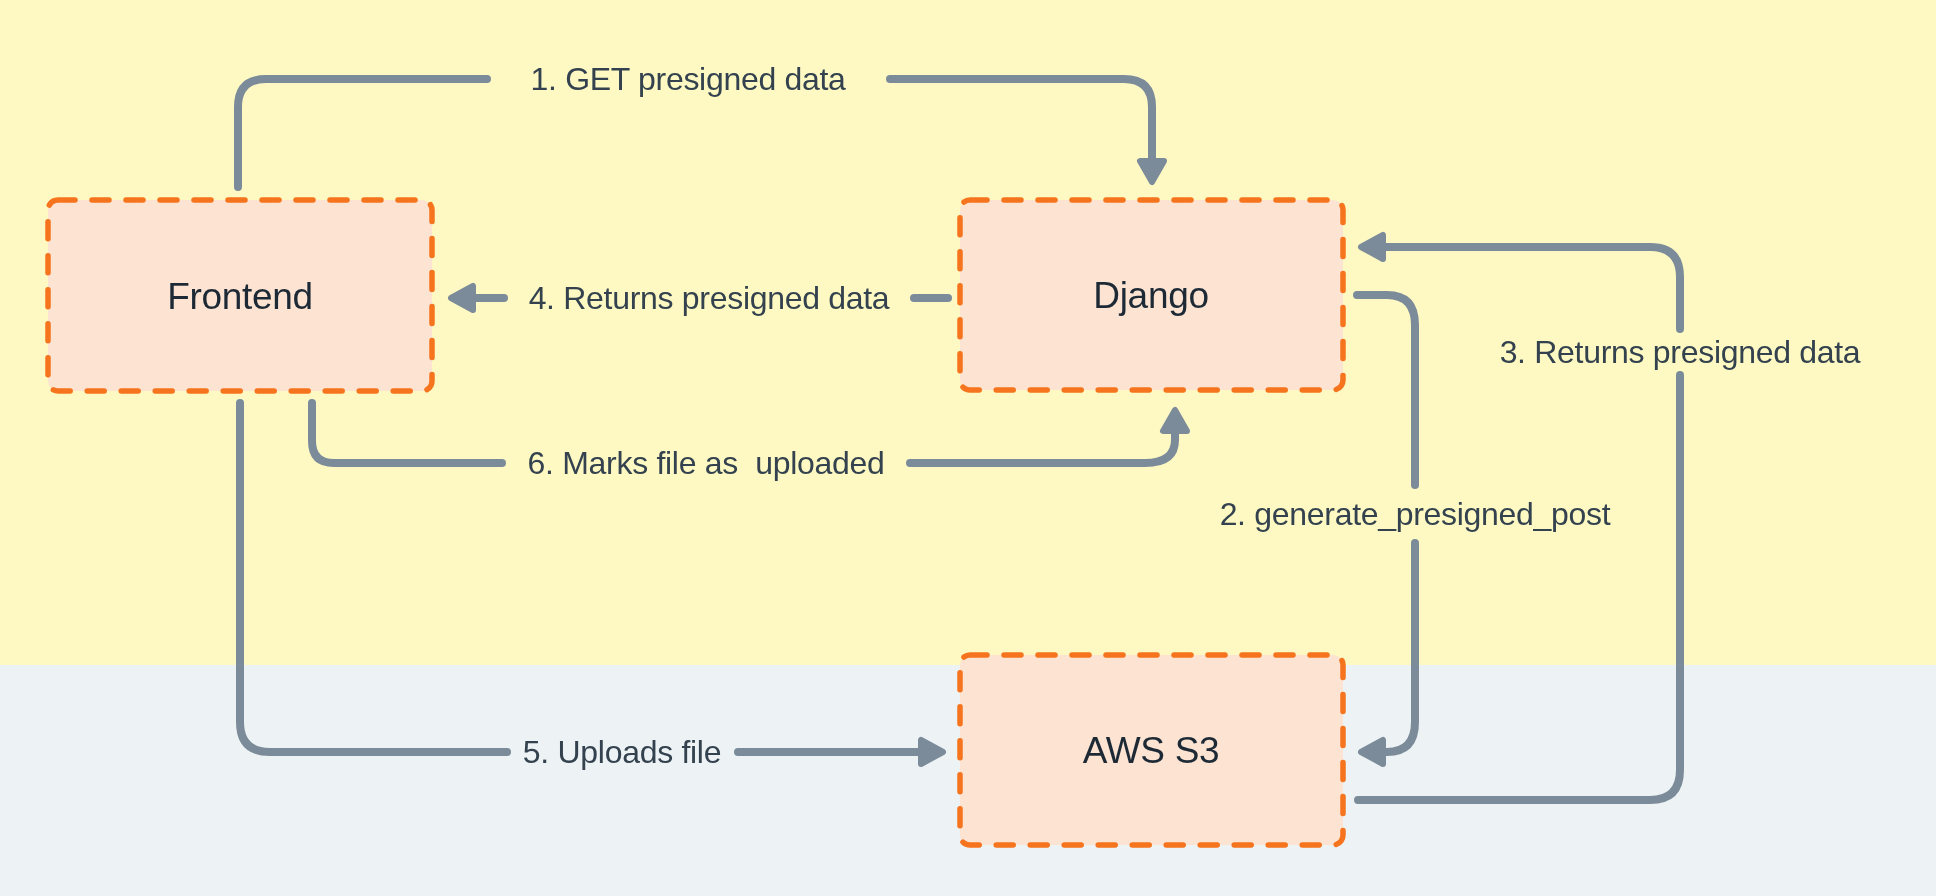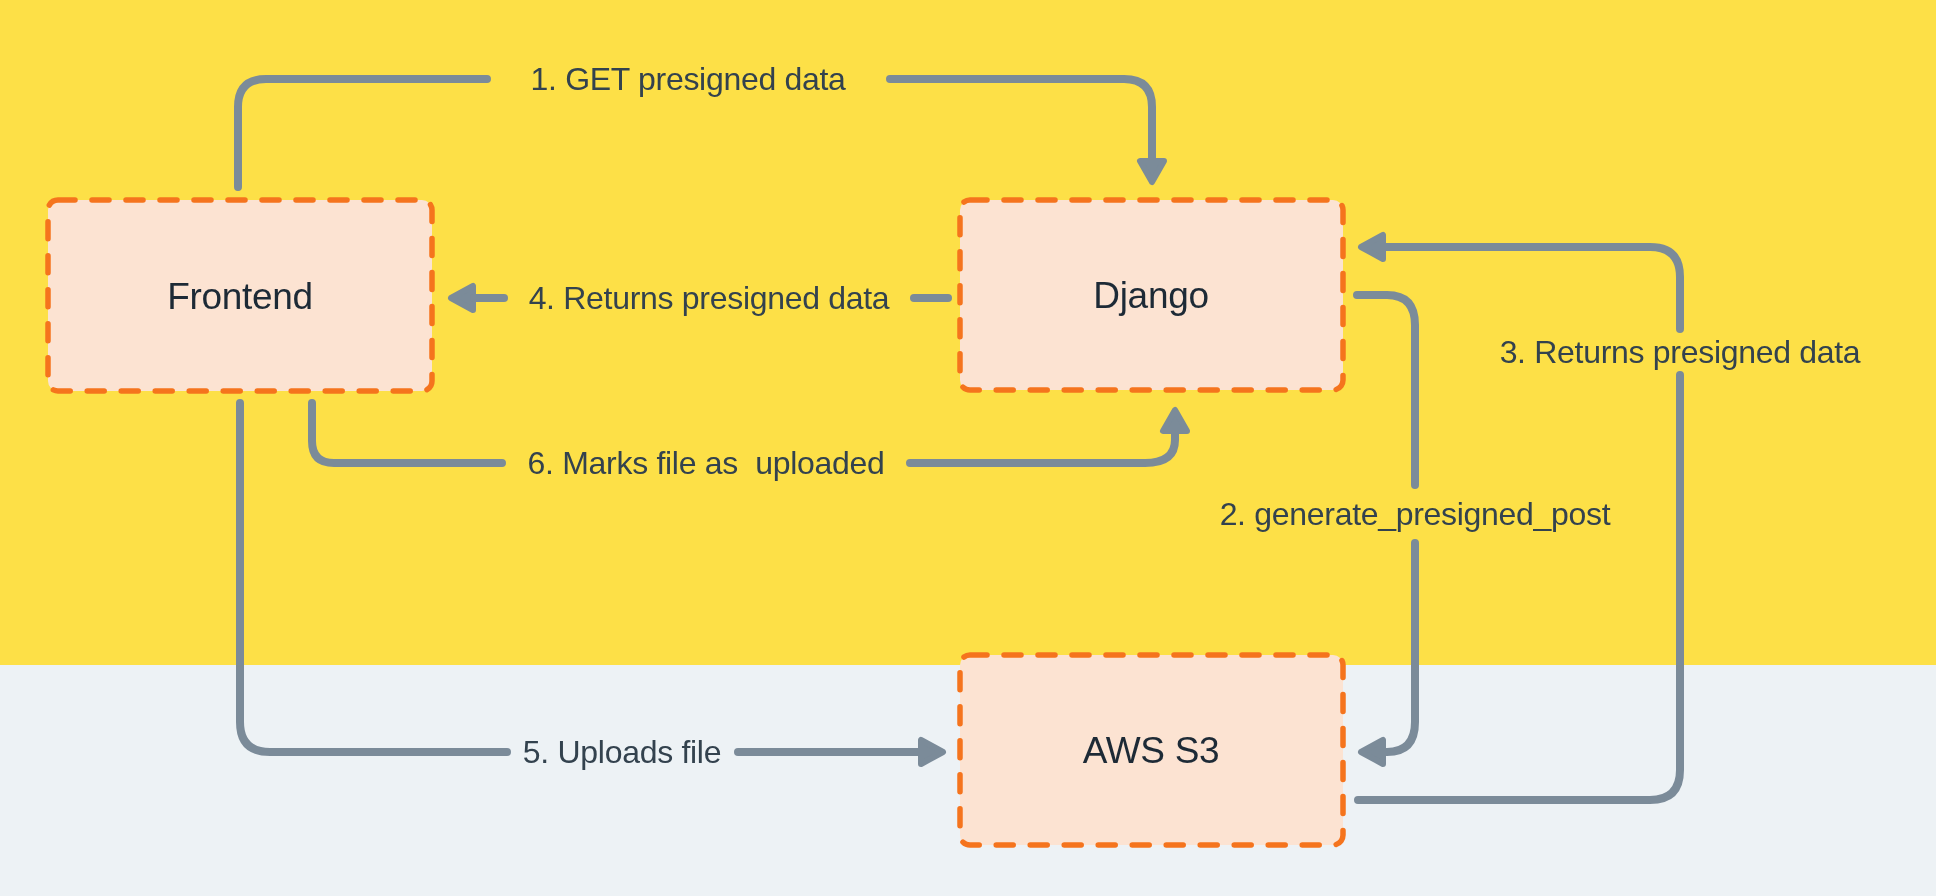--- a/index.html
+++ b/index.html
@@ -7,21 +7,21 @@
     padding: 0;
     background: #edf2f5;
     width: 100%;
     height: 100%;
     overflow: hidden;
   }
   .stage {
     position: relative;
     width: 1936px;
     height: 665px;
-    background: #fde047;
+    background: #fef9c3;
   }
   svg { display: block; }
   svg text {
     font-family: "Liberation Sans", "DejaVu Sans", sans-serif;
     white-space: pre;
   }
   .node-rect {
     fill: #fce3d2;
     stroke: #f5741d;
     stroke-width: 5.5;

